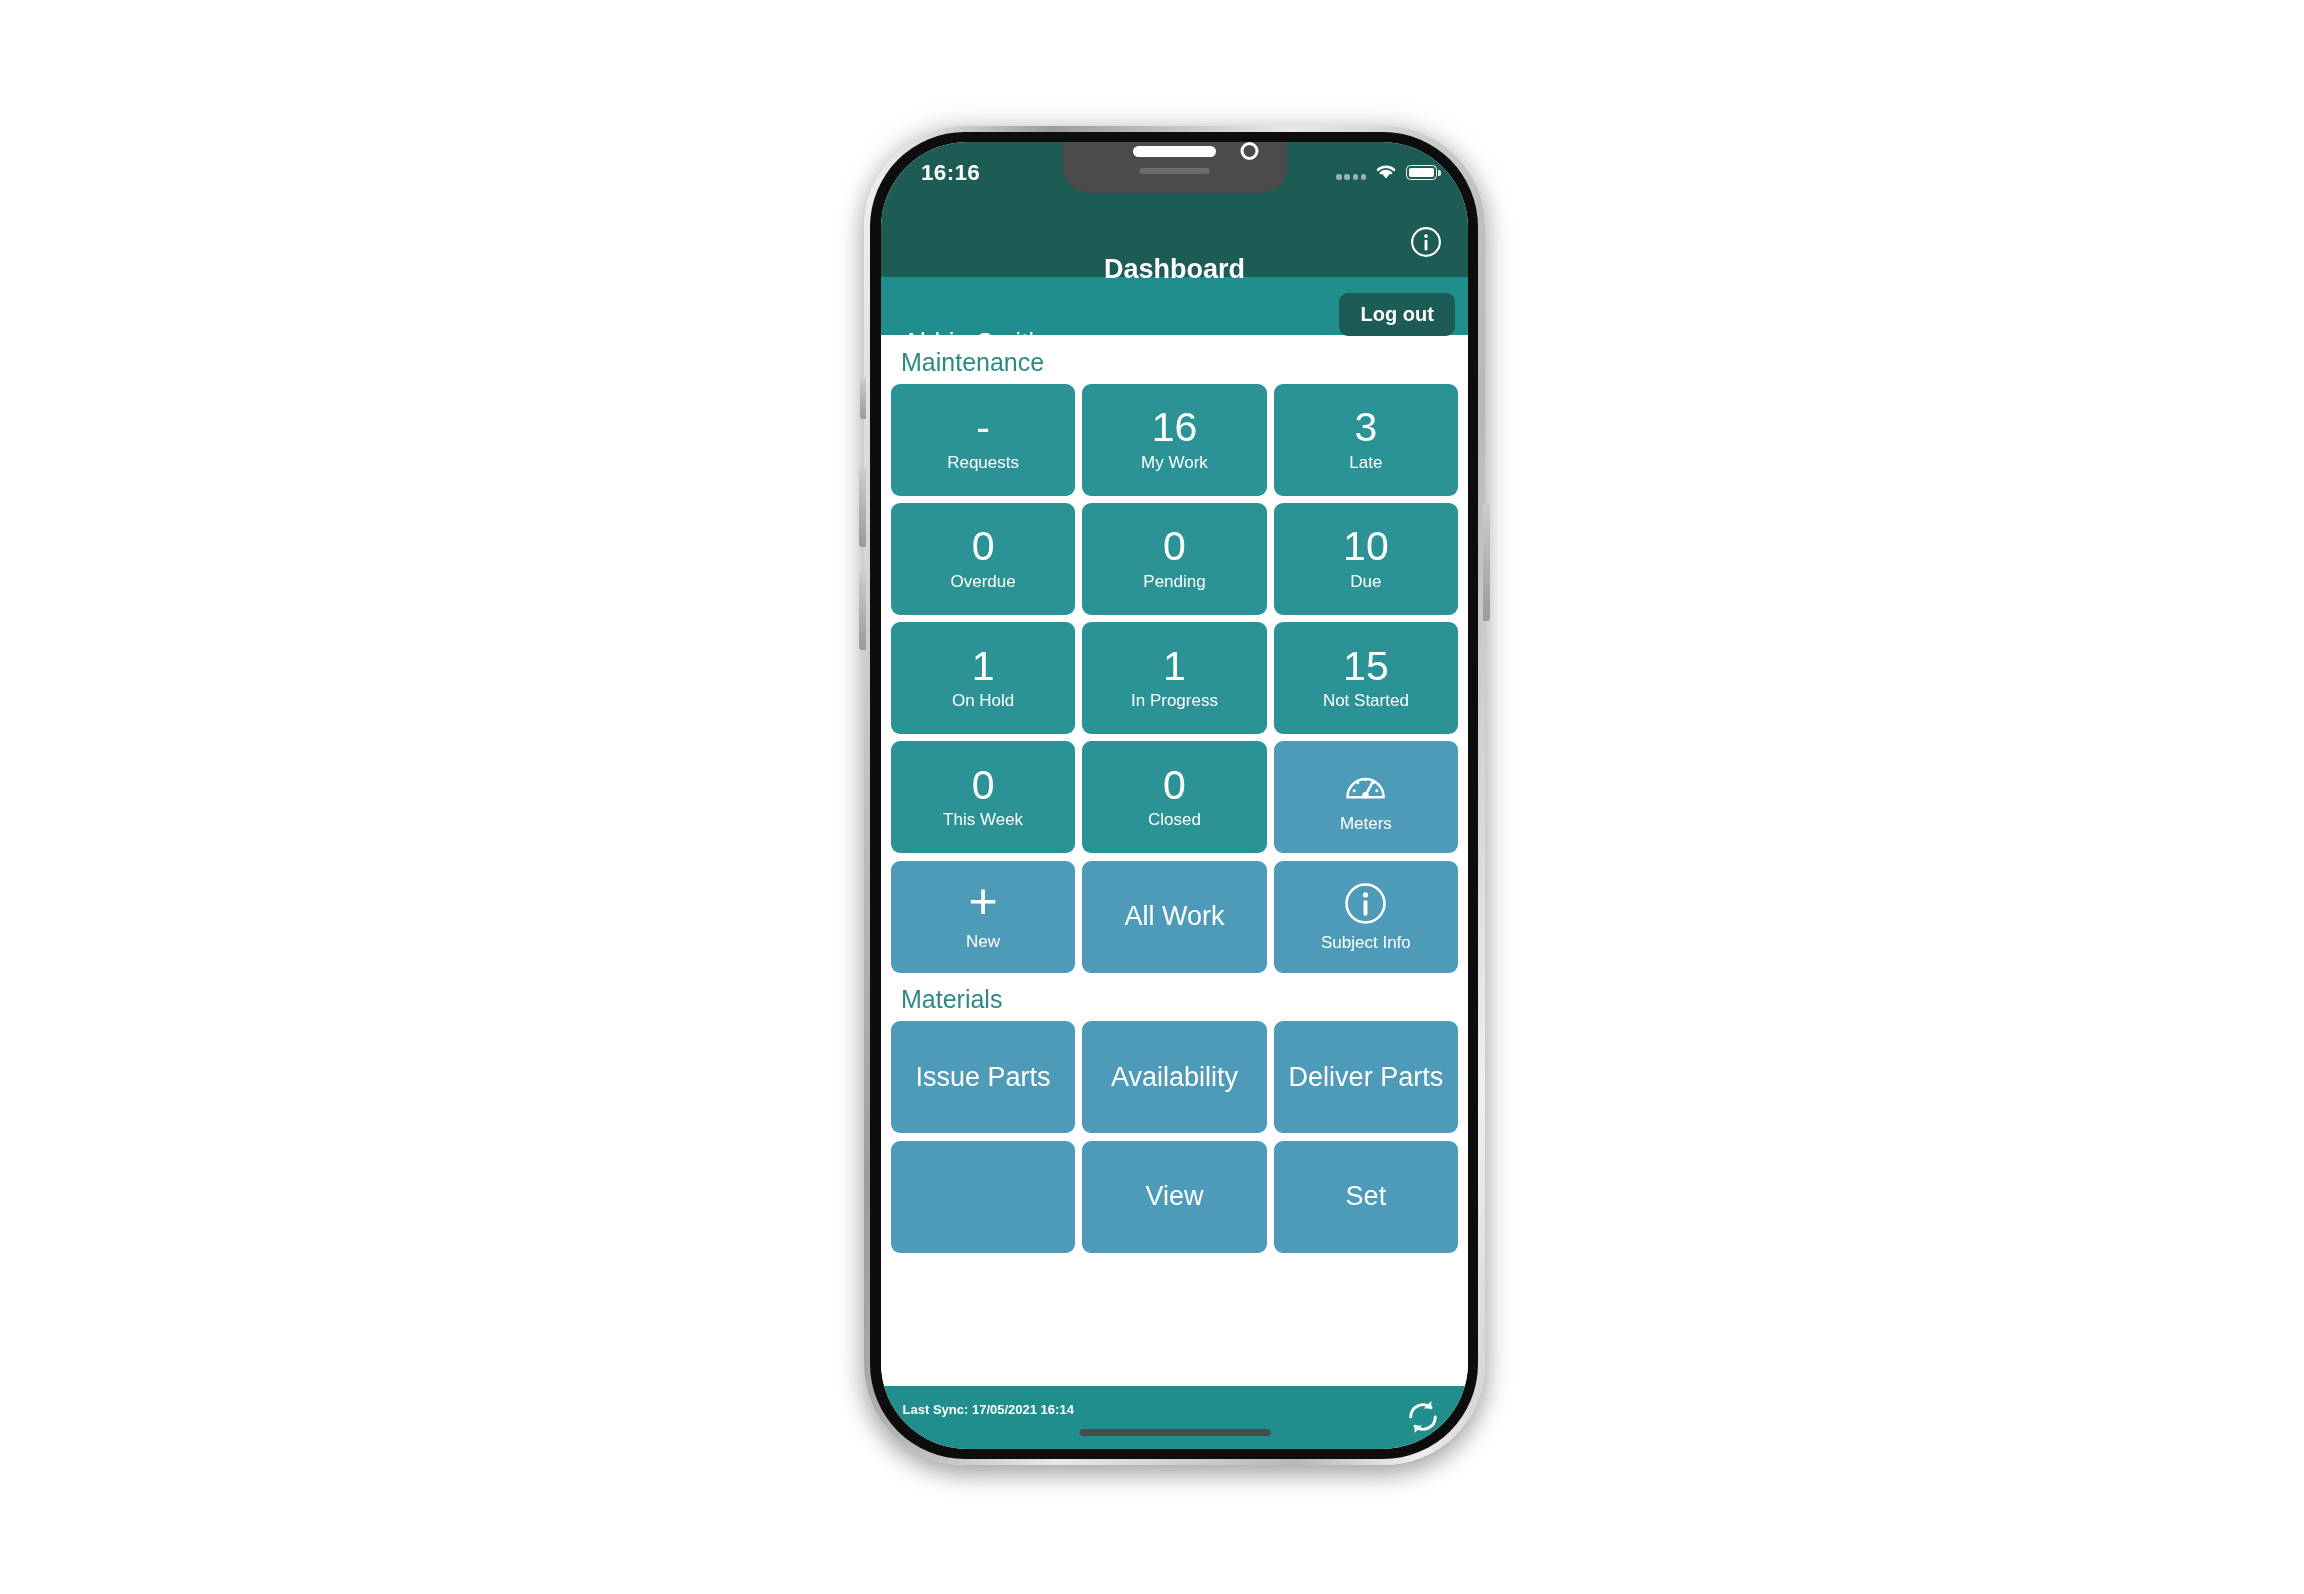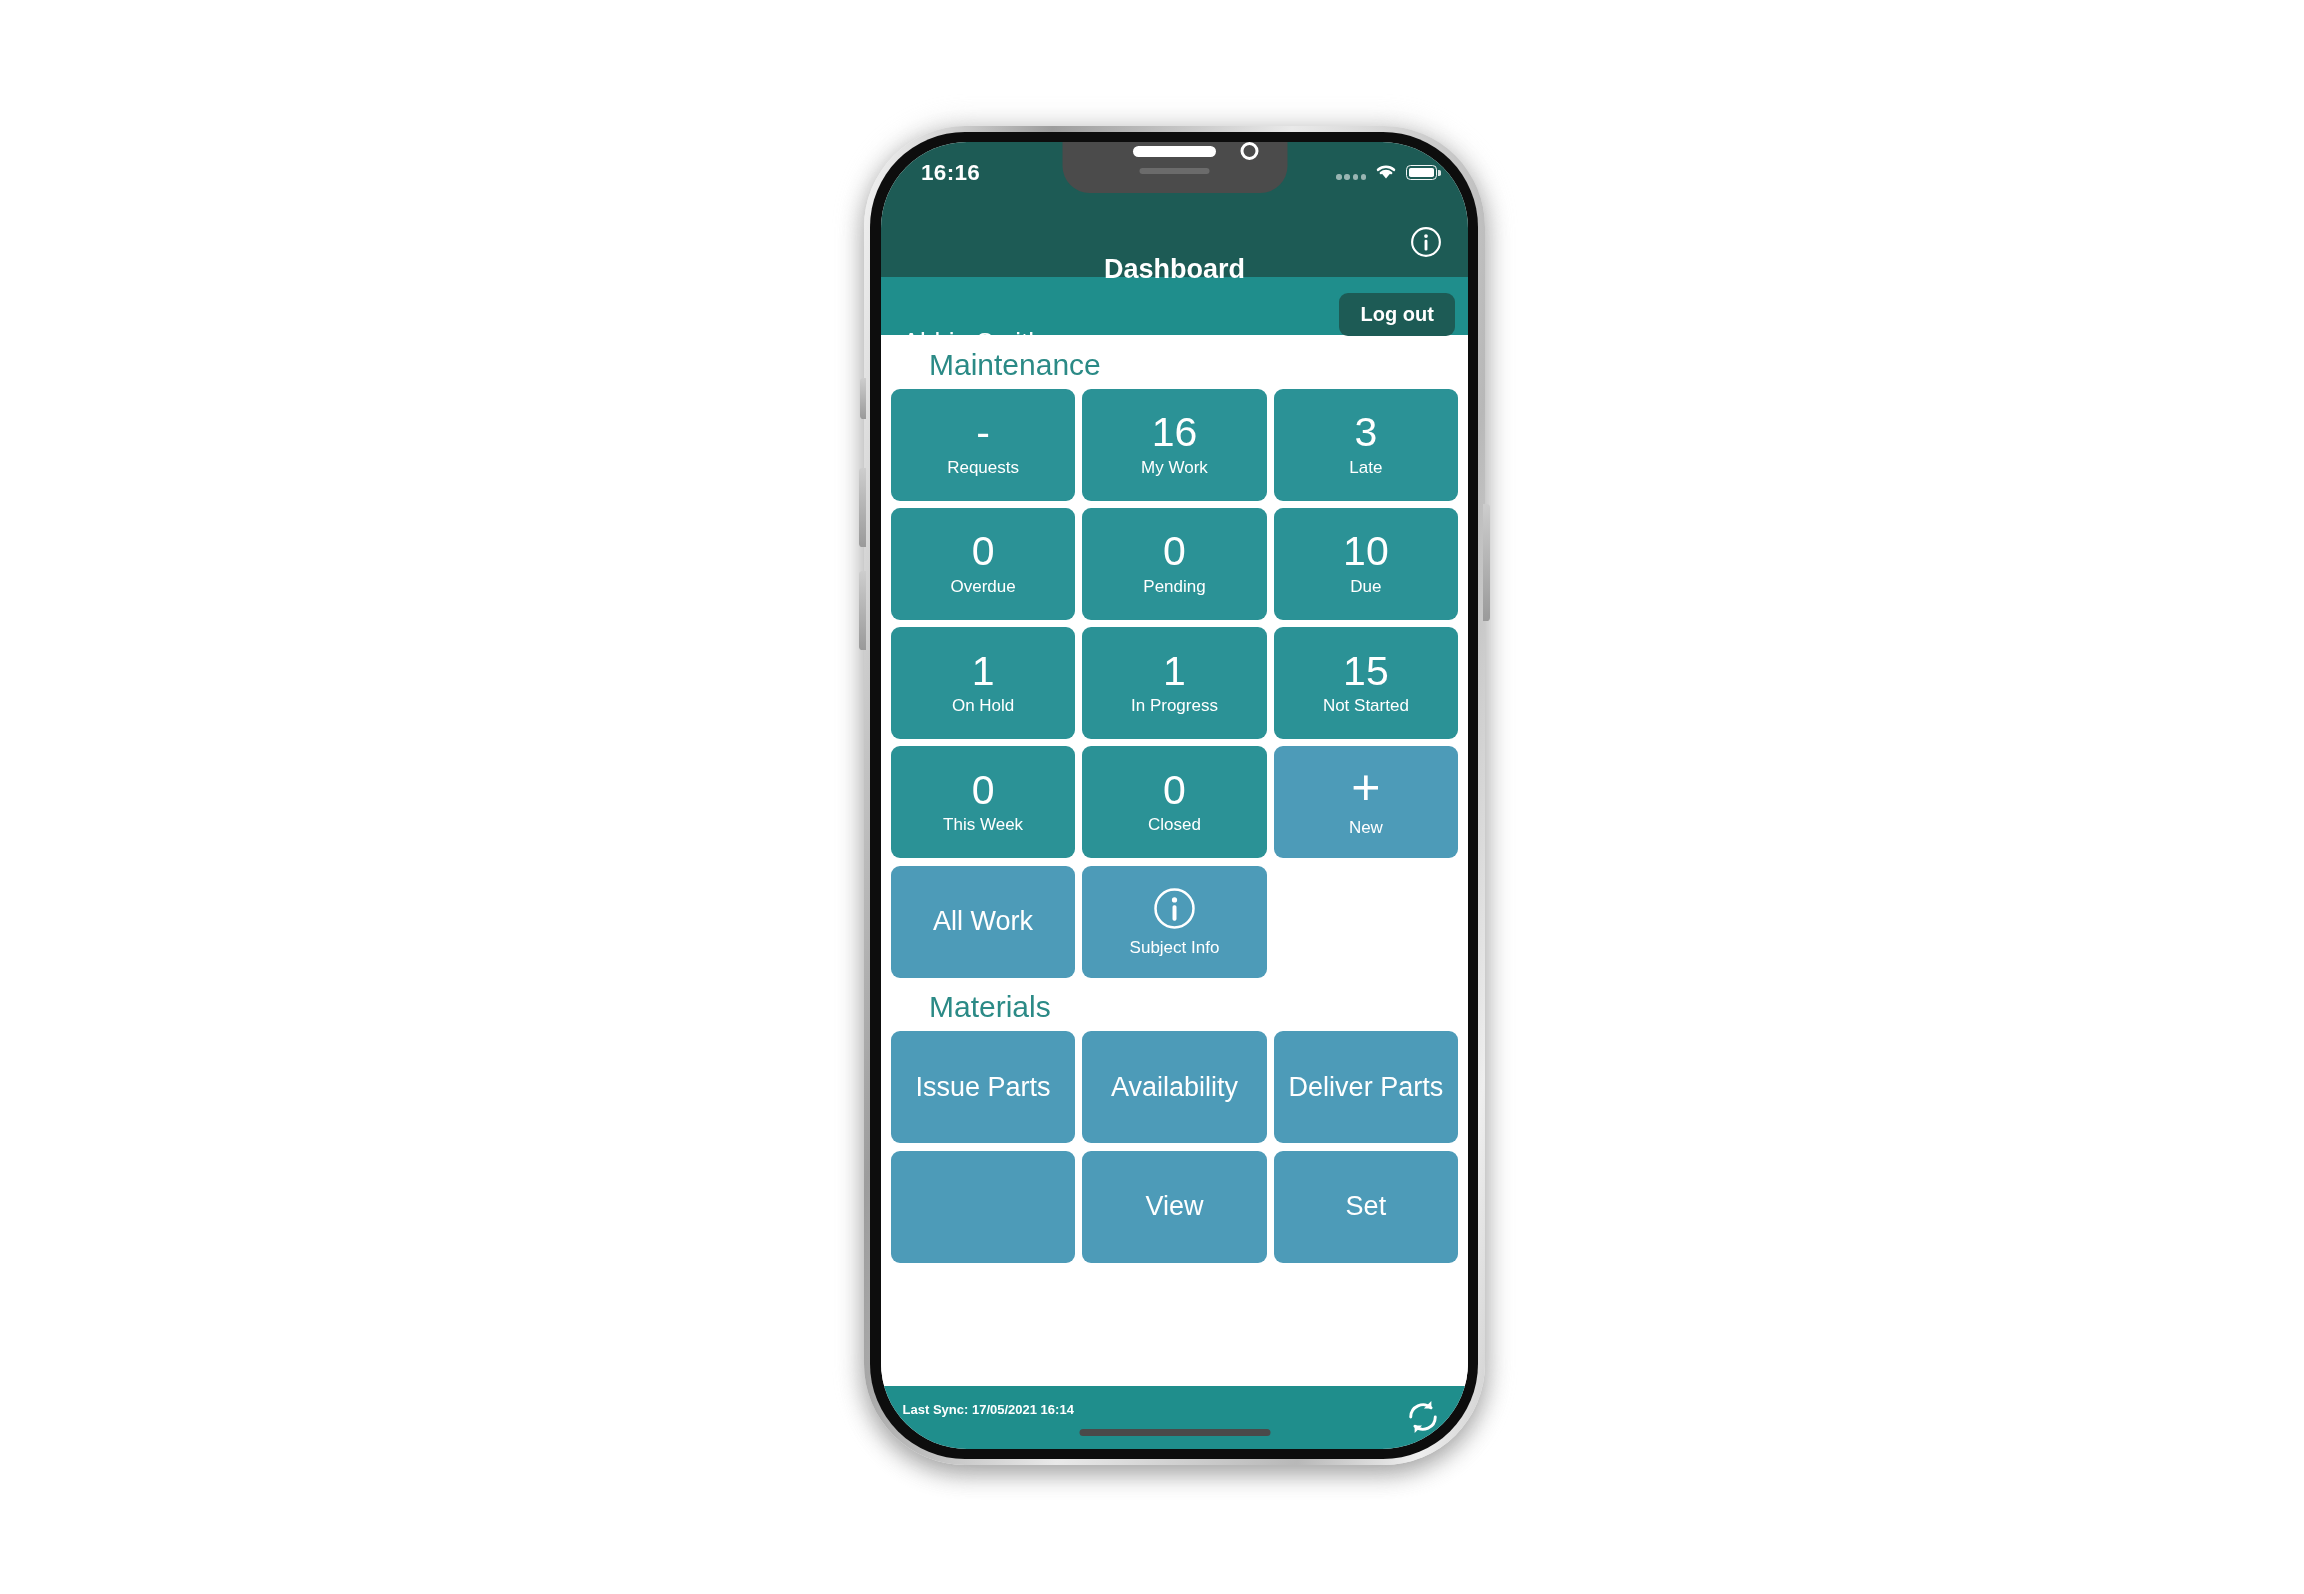--- a/index.html
+++ b/index.html
@@ -209,23 +209,22 @@
     position: absolute;
     left: 0; top: 193px;
     width: 587px;
     height: 1051px;
     background: #ffffff;
     overflow: hidden;
     z-index: 2;
   }
   .section-title {
     color: #2b8a86;
-    font-size: 30px;
+    font-size: 25px;
     padding: 12.6px 0 7.2px 20px;
-    margin-left: 28px;
   }
   .grid {
     display: grid;
     grid-template-columns: repeat(3, 1fr);
     gap: 7.2px;
     padding: 0 10px;
   }
   .tile {
     height: 112px;
     border-radius: 9px;
@@ -406,20 +405,35 @@
             </div>
             <div class="tile teal">
               <div class="tile-value">0</div>
               <div class="tile-label">This Week</div>
             </div>
             <div class="tile teal">
               <div class="tile-value">0</div>
               <div class="tile-label">Closed</div>
             </div>
             <div class="tile blue">
+              <div class="tile-icon">
+                <svg width="47" height="47" viewBox="0 0 52 52">
+                  <path d="M6 40 a20 20 0 0 1 40 0 Z" fill="none" stroke="#fff" stroke-width="2.8" stroke-linejoin="round"></path>
+                  <line x1="26" y1="38" x2="34.5" y2="22" stroke="#fff" stroke-width="2.8" stroke-linecap="round"></line>
+                  <circle cx="26" cy="38" r="3.6" fill="#fff"></circle>
+                  <circle cx="13.5" cy="33" r="1.7" fill="#fff"></circle>
+                  <circle cx="17.5" cy="24" r="1.7" fill="#fff"></circle>
+                  <circle cx="26" cy="20.5" r="1.7" fill="#fff"></circle>
+                  <circle cx="34.5" cy="24" r="1.7" fill="#fff"></circle>
+                  <circle cx="38.5" cy="33" r="1.7" fill="#fff"></circle>
+                </svg>
+              </div>
+              <div class="tile-label">Meters</div>
+            </div>
+            <div class="tile blue">
               <div class="tile-plus">+</div>
               <div class="tile-label">New</div>
             </div>
             <div class="tile blue tile-text-only">
               <div class="tile-value">All Work</div>
             </div>
             <div class="tile blue">
               <div class="tile-icon">
                 <svg width="47" height="47" viewBox="0 0 52 52">
                   <circle cx="26" cy="26" r="21" stroke="#fff" stroke-width="2.8" fill="none"></circle>

